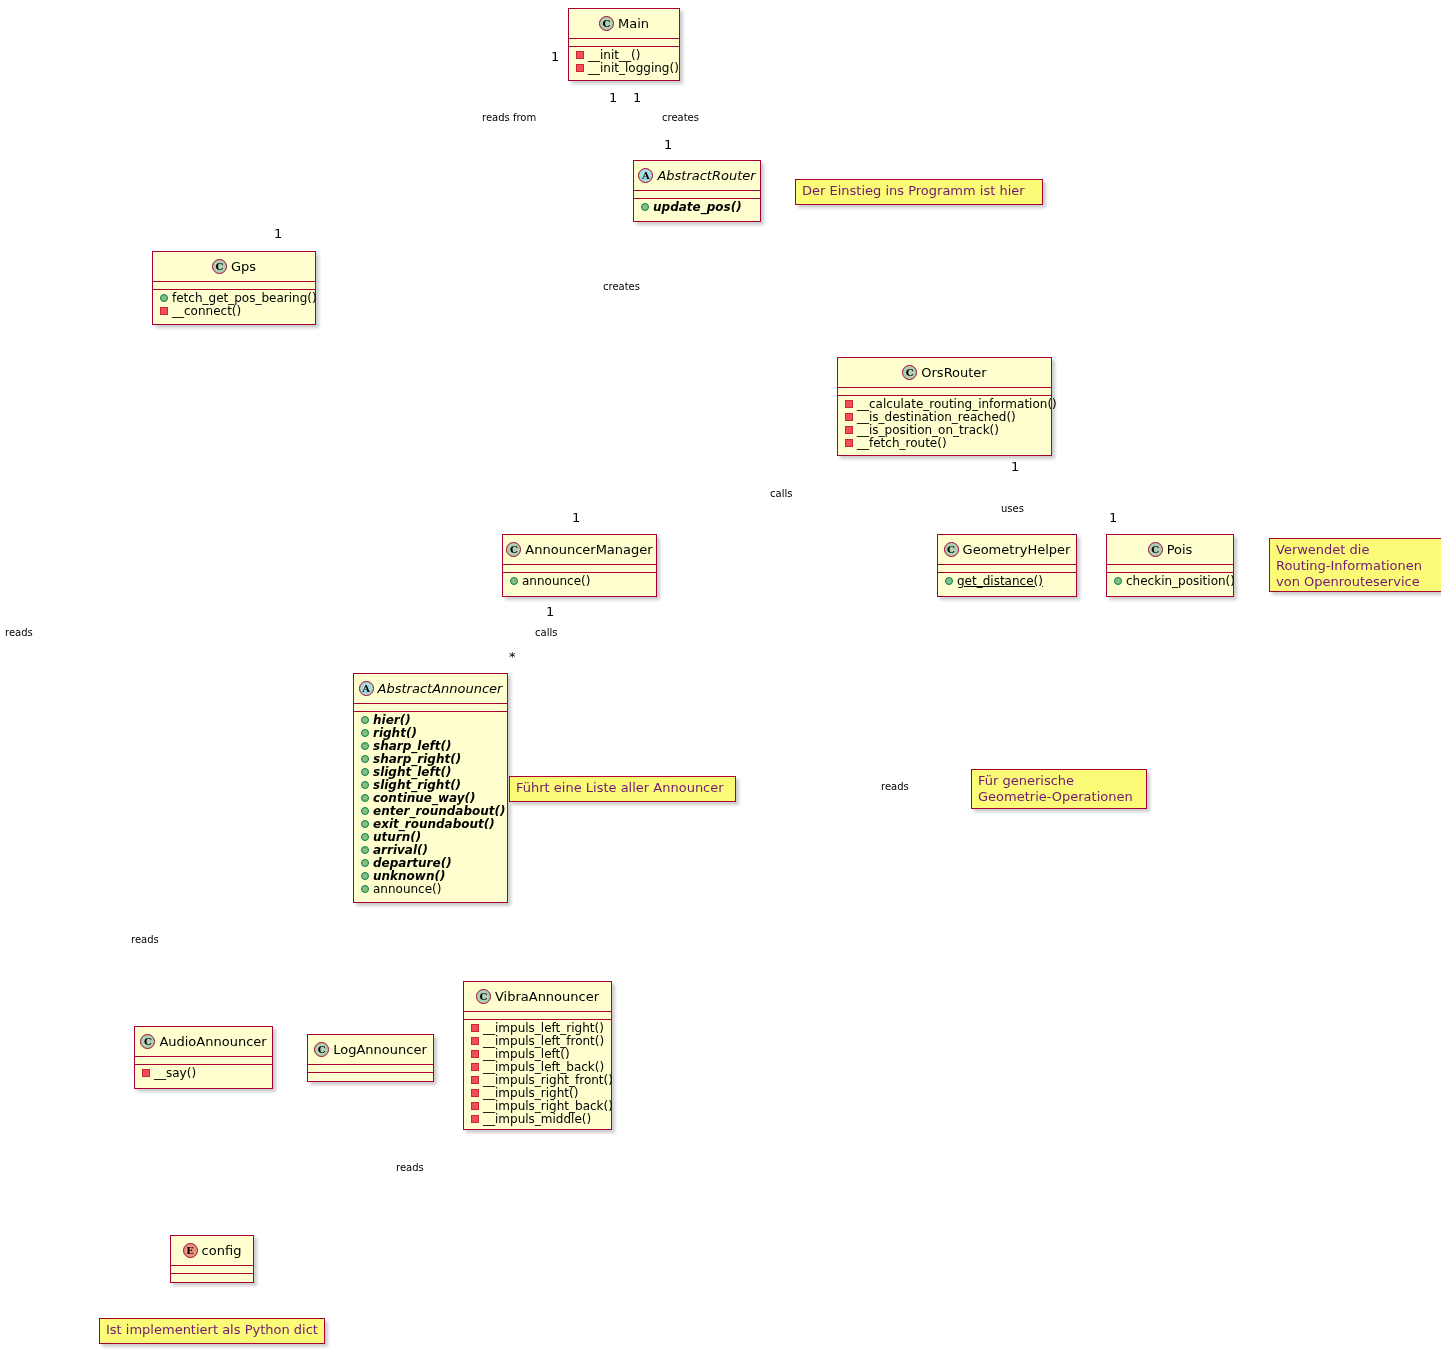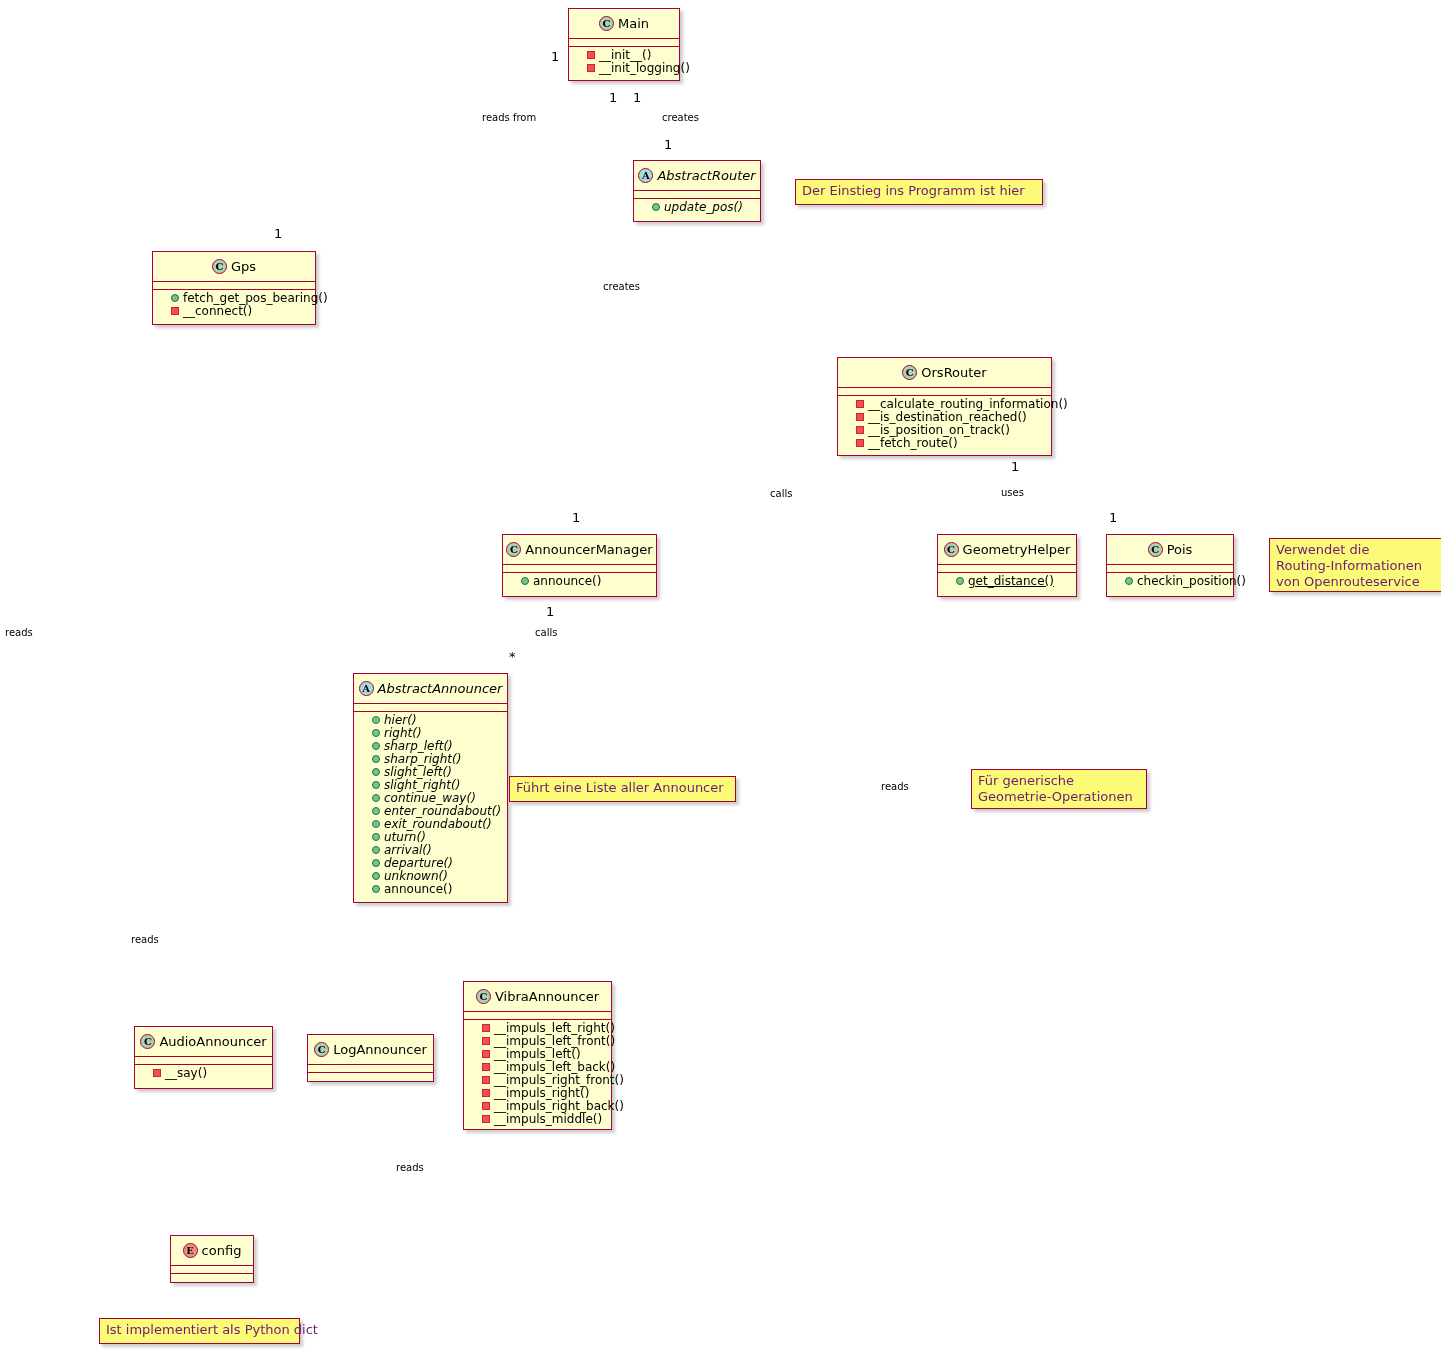--- a/index.html
+++ b/index.html
@@ -14,25 +14,25 @@
   .body{padding:1px 0 1px 0;}
   .ico{width:15px;height:15px;border-radius:50%;border:1px solid #A80036;
        box-sizing:border-box;font-family:"DejaVu Serif",serif;font-weight:bold;
        font-size:10px;line-height:13px;text-align:center;color:#000;margin-right:4px;
        flex:0 0 auto;}
   .ico.C{background:#ADD1B2;}
   .ico.A{background:#A9DCDF;}
   .ico.E{background:#EB937F;}
   .cname{font-size:13px;color:#000;}
   .cname.abs{font-style:italic;}
-  .mrow{display:flex;align-items:center;height:13px;padding-left:18px;font-size:12px;color:#000;white-space:nowrap;}
+  .mrow{display:flex;align-items:center;height:13px;padding-left:7px;font-size:12px;color:#000;white-space:nowrap;}
   .vis{width:8px;height:8px;margin-right:4px;flex:0 0 auto;box-sizing:border-box;}
   .vis.pub{border-radius:50%;background:#84BE84;border:1px solid #038048;}
   .vis.priv{background:#F24D5C;border:1px solid #C82930;}
-  .t.it{font-style:italic;}
+  .t.it{font-style:italic;font-weight:bold;}
   .t.ul{text-decoration:underline;}
   .note{position:absolute;box-sizing:border-box;background:#FBFB77;border:1px solid #A80036;
         box-shadow:3px 3px 3px rgba(0,0,0,0.2);font-size:13px;color:#701a75;
         padding:3px 6px;line-height:16px;white-space:pre;}
   .lbl{position:absolute;font-size:10px;color:#000;white-space:nowrap;}
   .mul{position:absolute;font-size:13px;color:#000;white-space:nowrap;}
 </style>
 </head>
 <body>
 
@@ -280,26 +280,26 @@
         <div class="ico E">E</div>
         <div class="cname">config</div>
       </div>
       <div class="sep"></div>
       <div class="body"></div>
     </div>
     <div class="note" style="left: 795px; top: 179px; width: 248px; height: 26px;"><div class="nl">Der Einstieg ins Programm ist hier</div></div>
     <div class="note" style="left: 1269px; top: 538px; width: 187px; height: 54px;"><div class="nl">Verwendet die</div><div class="nl">Routing-Informationen</div><div class="nl">von Openrouteservice</div></div>
     <div class="note" style="left: 509px; top: 776px; width: 227px; height: 26px;"><div class="nl">Führt eine Liste aller Announcer</div></div>
     <div class="note" style="left: 971px; top: 769px; width: 176px; height: 40px;"><div class="nl">Für generische</div><div class="nl">Geometrie-Operationen</div></div>
-    <div class="note" style="left: 99px; top: 1318px; width: 201px; height: 26px;"><div class="nl">Ist implementiert als Python dict</div></div>
+    <div class="note" style="left: 99px; top: 1318px; width: 226px; height: 26px;"><div class="nl">Ist implementiert als Python dict</div></div>
     <div class="lbl" style="left: 482px; top: 112px;">reads from</div>
     <div class="lbl" style="left: 662px; top: 112px;">creates</div>
     <div class="lbl" style="left: 603px; top: 281px;">creates</div>
     <div class="lbl" style="left: 770px; top: 488px;">calls</div>
-    <div class="lbl" style="left: 1001px; top: 487px; text-align: center;">uses</div>
+    <div class="lbl" style="left: 1001px; top: 503px; text-align: center;">uses</div>
     <div class="lbl" style="left: 535px; top: 627px;">calls</div>
     <div class="lbl" style="left: 5px; top: 627px;">reads</div>
     <div class="lbl" style="left: 131px; top: 934px;">reads</div>
     <div class="lbl" style="left: 881px; top: 781px;">reads</div>
     <div class="lbl" style="left: 396px; top: 1162px;">reads</div>
     <div class="mul" style="left: 551px; top: 49px;">1</div>
     <div class="mul" style="left: 609px; top: 90px;">1</div>
     <div class="mul" style="left: 633px; top: 90px;">1</div>
     <div class="mul" style="left: 664px; top: 137px;">1</div>
     <div class="mul" style="left: 274px; top: 226px;">1</div>

